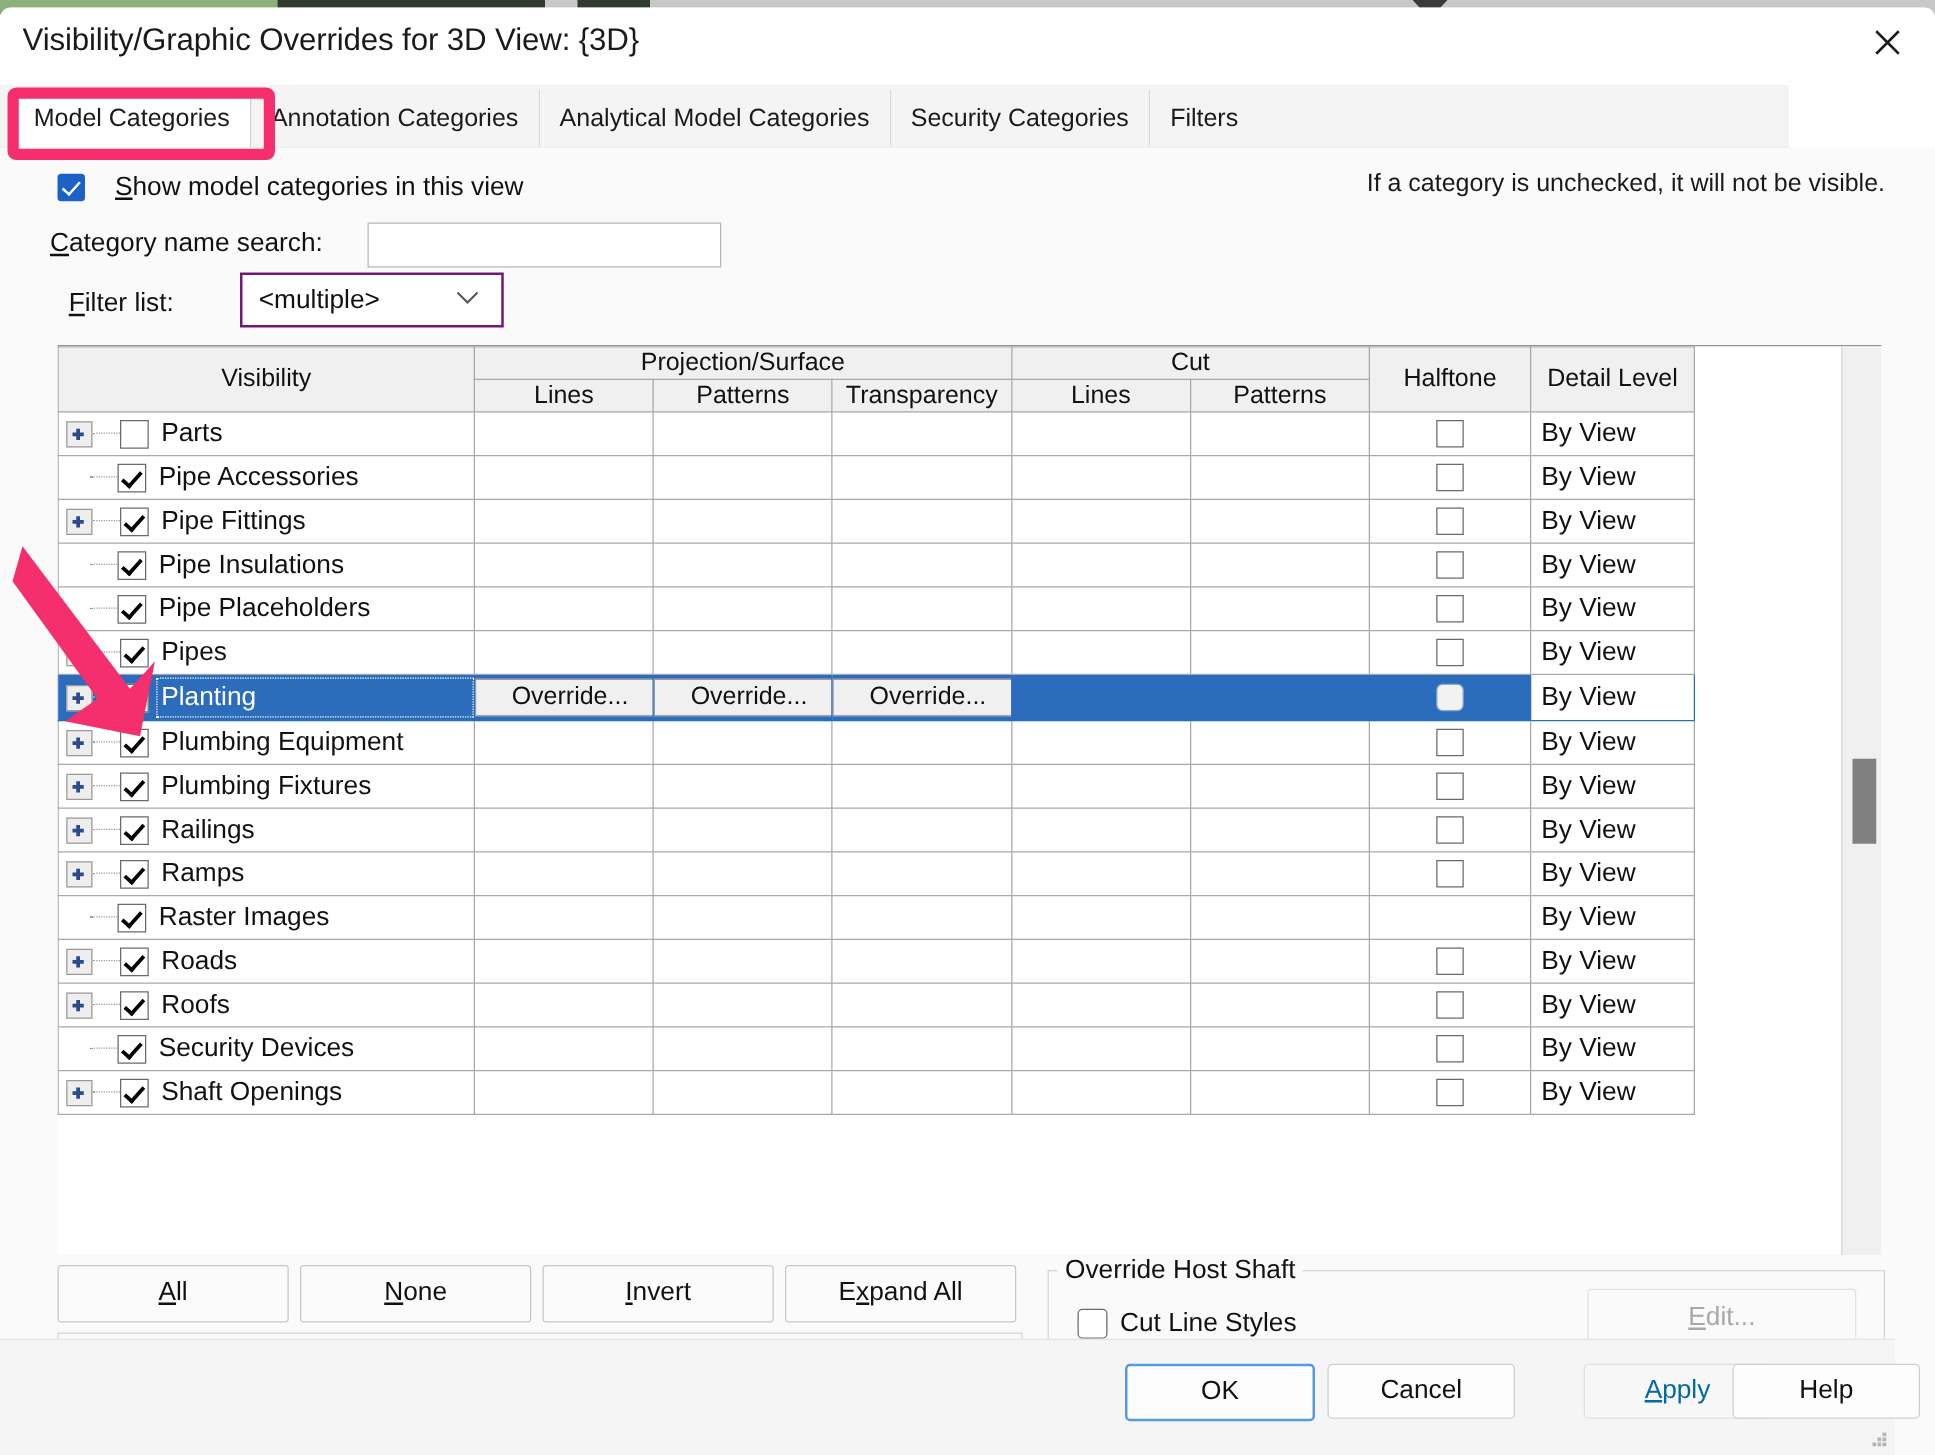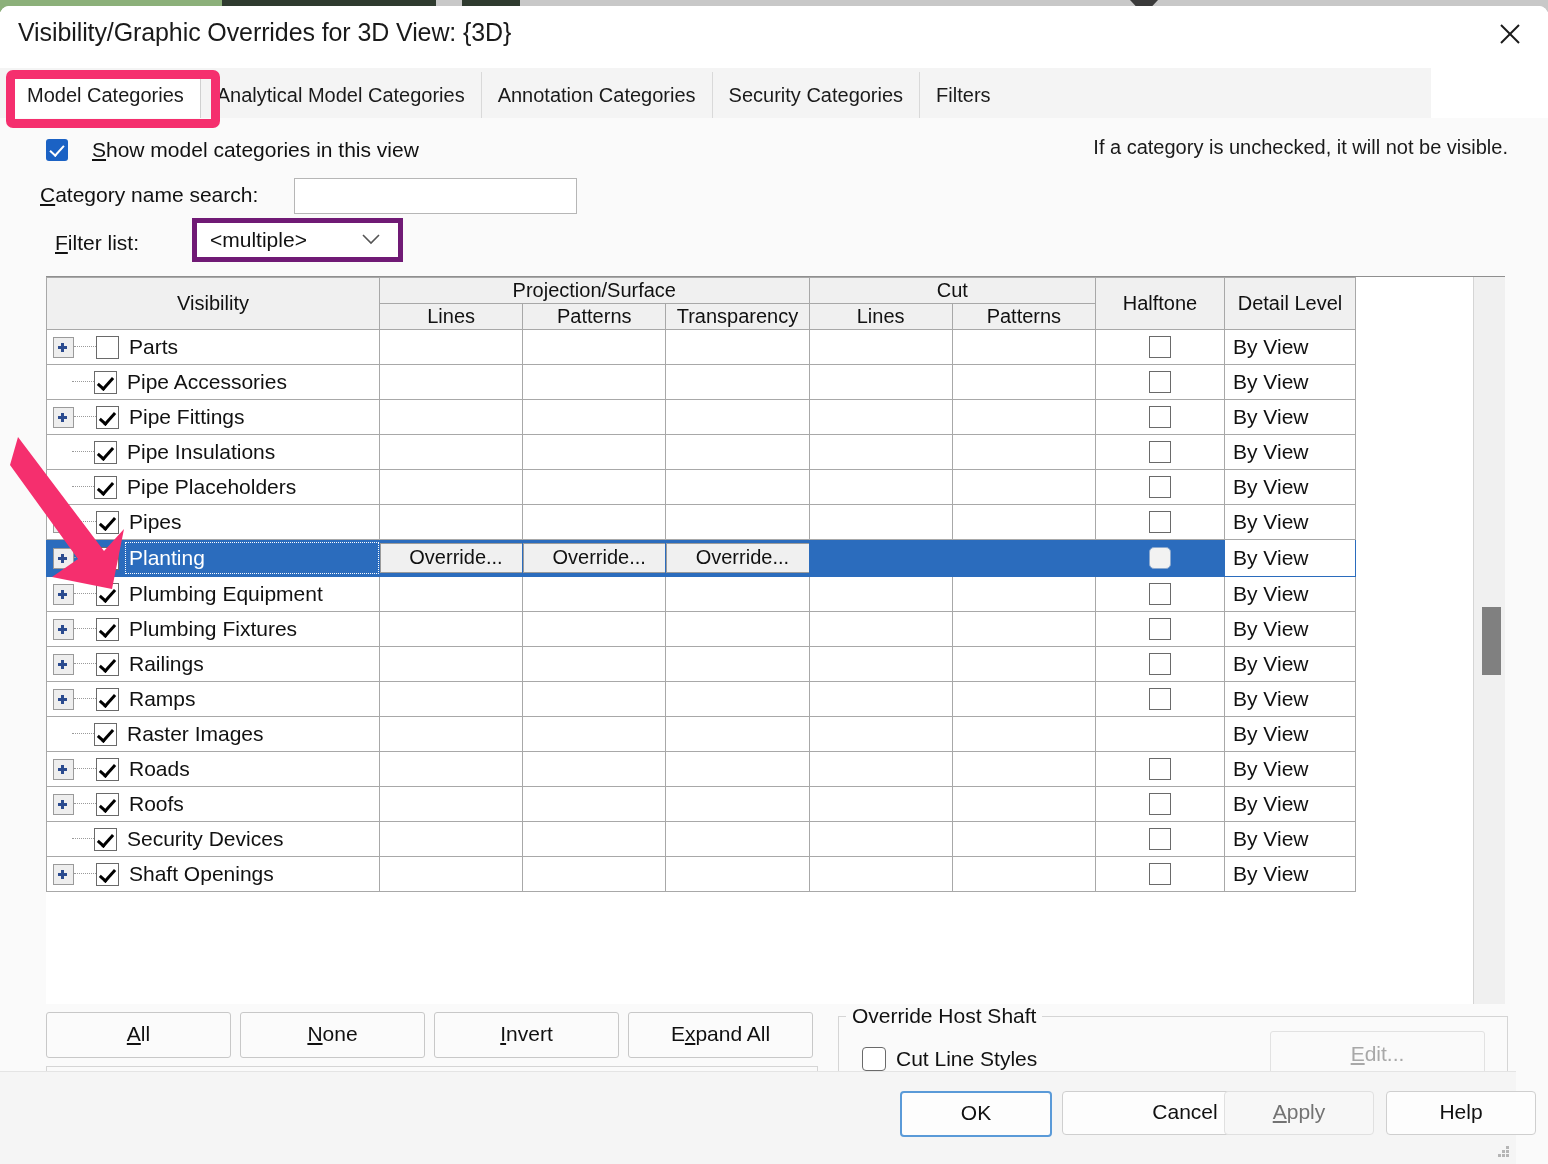--- a/index.html
+++ b/index.html
@@ -185,21 +185,21 @@
     position: absolute;
     left: 55px; top: 113px;
     font-size: 21px;
     color: #111;
     white-space: nowrap;
   }
   .sel-filter {
     position: absolute;
     left: 192px; top: 100px;
     width: 211px; height: 44px;
-    border: 5px solid #701a75;
+    border: 2px solid #701a75;
     background: #ffffff;
     box-sizing: border-box;
     display: flex;
     align-items: center;
     cursor: default;
   }
   .sel-filter .val {
     margin-left: 13px;
     font-size: 21px;
     color: #111;
@@ -480,23 +480,23 @@
     background: #fdfdfd;
     border-radius: 4px;
     font-family: "Liberation Sans", sans-serif;
     font-size: 21px;
     color: #111;
     text-align: center;
     line-height: 40px;
     cursor: default;
   }
   .fbtn.primary { border: 2px solid #5a9ad8; }
-  .fbtn.disabled { color: #737373; background:#f7f7f7; border-color:#e0e0e0;}
+  .fbtn.disabled { color: #0369a1; background:#f7f7f7; border-color:#e0e0e0;margin-left:43px;}
   #btn-ok { left: 900px; }
-  #btn-cancel { left: 1062px; padding-left: 48px; }
+  #btn-cancel { left: 1062px; }
   #btn-apply { left: 1224px; }
   #btn-help { left: 1386px; }
   .resize-grip {
     position: absolute;
     right: 6px; bottom: 6px;
     width: 12px; height: 12px;
   }
   .resize-grip i {
     position: absolute;
     width: 3px; height: 3px;
@@ -543,24 +543,24 @@
       </svg>
     </div>
   </div>
 
   <div class="tabstrip">
     <div class="tabs-inner">
       <div class="tab selected">
         <span>Model Categories</span>
       </div>
       <div class="tab">
-        <span>Analytical Model Categories</span>
+        <span>Annotation Categories</span>
       </div>
       <div class="tab">
-        <span>Annotation Categories</span>
+        <span>Analytical Model Categories</span>
       </div>
       <div class="tab">
         <span>Security Categories</span>
       </div>
       <div class="tab nodivider">
         <span>Filters</span>
       </div>
     </div>
   </div>
 

